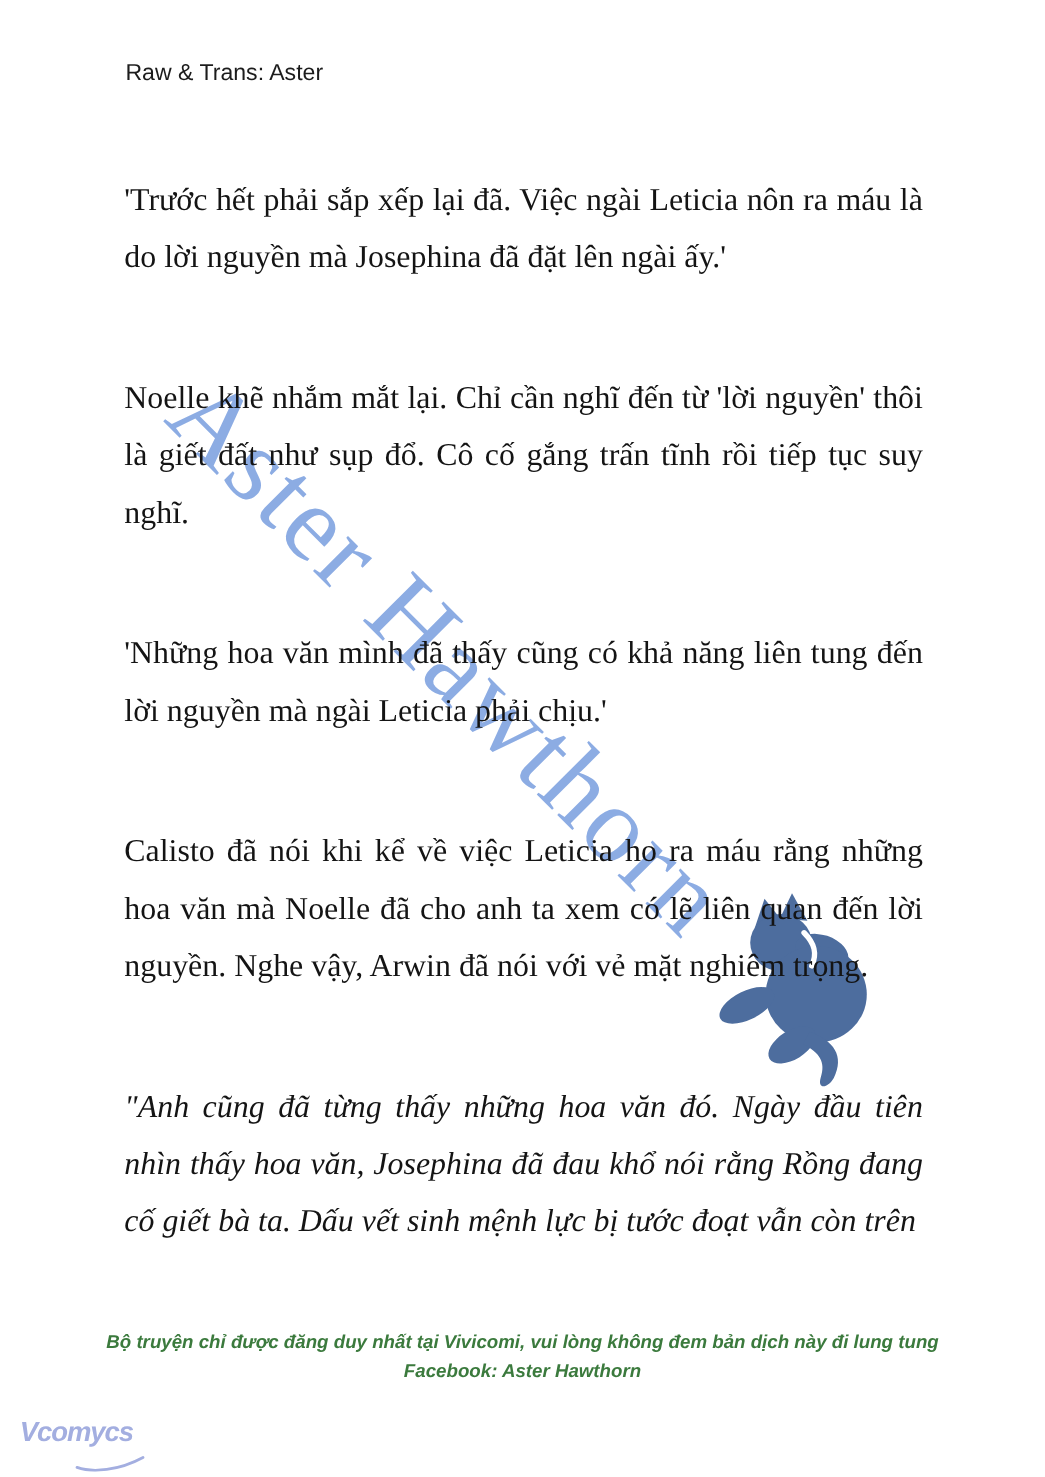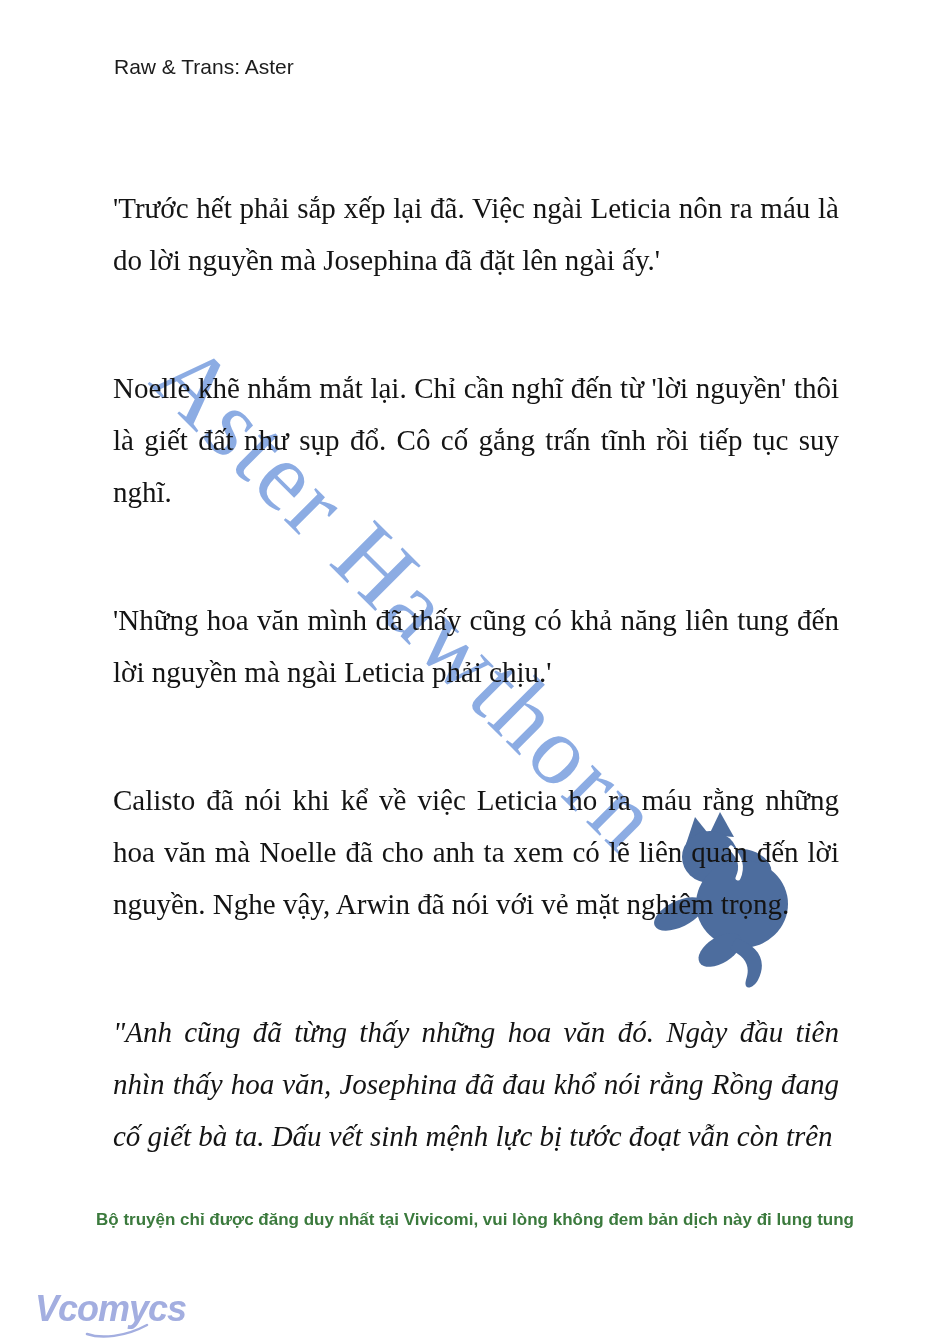--- a/index.html
+++ b/index.html
@@ -45,59 +45,59 @@
     position: absolute;
     left: 650px;
     top: 808px;
     z-index: 1;
   }
 
   
   .doc-body {
     position: absolute;
     left: 113px;
-    top: 182px;
+    top: 156px;
     width: 726px;
     z-index: 3;
     font-size: 29px;
     line-height: 52px;
     color: #141414;
     text-align: justify;
   }
   .doc-body p { margin: 0 0 76px 0; }
   .doc-body p.italic { font-style: italic; }
 
   
   .footer-note {
     position: absolute;
     left: 0;
     top: 1206px;
     width: 950px;
     text-align: center;
     font-family: "Liberation Sans", sans-serif;
     font-weight: bold;
+    font-style: italic;
     font-size: 17px;
     line-height: 27px;
     color: #3b7a3d;
     z-index: 3;
   }
 
   
   .vcomycs {
     position: absolute;
     left: 18px;
     top: 1288px;
     font-family: "Liberation Sans", sans-serif;
     font-weight: bold;
     font-style: italic;
-    font-size: 36px;
+    font-size: 25px;
     letter-spacing: -1px;
     color: #a3aee0;
     z-index: 3;
-    margin-left: 17px;
   }
   .vcomycs .logo-text::first-letter {
     font-size: 40px;
     letter-spacing: 0;
   }
   .vcomycs .swash {
     position: absolute;
     left: 48px;
     top: 34px;
   }
@@ -140,20 +140,21 @@
 <div class="doc-body">
   <p>'Trước hết phải sắp xếp lại đã. Việc ngài Leticia nôn ra máu là do lời nguyền mà Josephina đã đặt lên ngài ấy.'</p>
   <p>Noelle khẽ nhắm mắt lại. Chỉ cần nghĩ đến từ 'lời nguyền' thôi là giết đất như sụp đổ. Cô cố gắng trấn tĩnh rồi tiếp tục suy nghĩ.</p>
   <p>'Những hoa văn mình đã thấy cũng có khả năng liên tung đến lời nguyền mà ngài Leticia phải chịu.'</p>
   <p>Calisto đã nói khi kể về việc Leticia ho ra máu rằng những hoa văn mà Noelle đã cho anh ta xem có lẽ liên quan đến lời nguyền. Nghe vậy, Arwin đã nói với vẻ mặt nghiêm trọng.</p>
   <p class="italic">"Anh cũng đã từng thấy những hoa văn đó. Ngày đầu tiên nhìn thấy hoa văn, Josephina đã đau khổ nói rằng Rồng đang cố giết bà ta. Dấu vết sinh mệnh lực bị tước đoạt vẫn còn trên</p>
 </div>
 
 <div class="footer-note">
   <div>Bộ truyện chỉ được đăng duy nhất tại Vivicomi, vui lòng không đem bản dịch này đi lung tung</div>
+  <div>Facebook: Aster Hawthorn</div>
 </div>
 
 <div class="vcomycs">
   <span class="logo-text">Vcomycs</span>
   <svg class="swash" width="70" height="16" viewBox="0 0 70 16">
     <path d="M 4 12 C 18 17 42 15 64 3" fill="none" stroke="#a3aee0" stroke-width="2.5" stroke-linecap="round"></path>
   </svg>
 </div>
 
 <div class="damconuong">damconuong</div>

